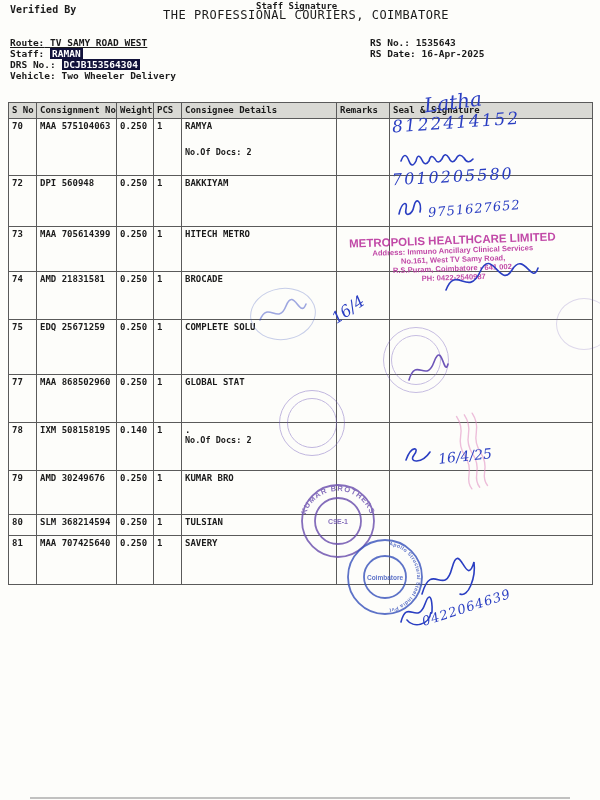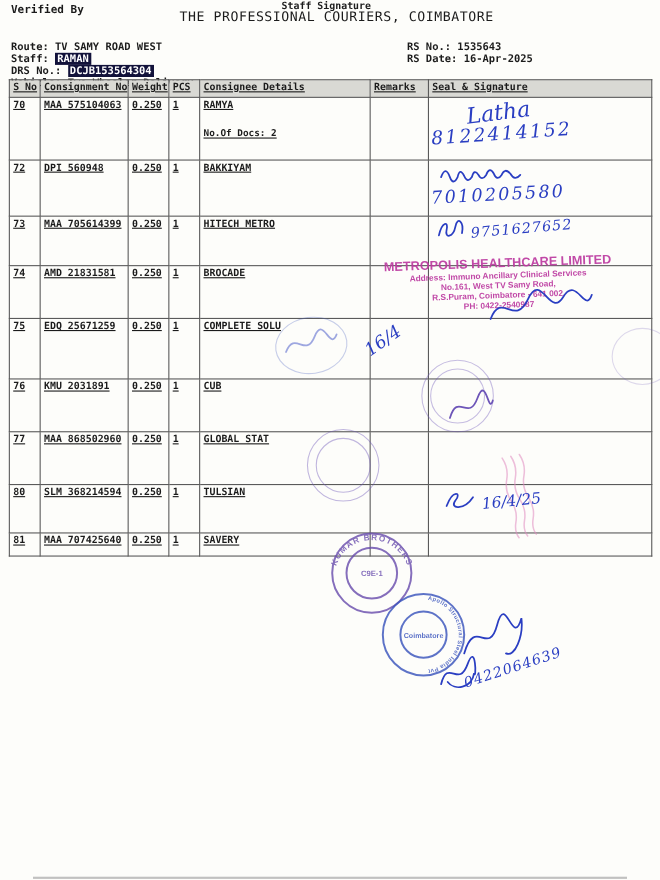--- a/index.html
+++ b/index.html
@@ -6,27 +6,27 @@
   .page{position:relative;width:600px;height:800px;background:#fdfdfa;overflow:hidden;
         font-family:"DejaVu Sans Mono",monospace;color:#1b1b1b;padding-left:12px;}
   .abs{position:absolute;}
 
   
   .verified-by{left:10px;top:4px;font-size:10px;font-weight:bold;}
   .staff-sig{left:256px;top:1px;font-size:9px;font-weight:bold;}
   .company{left:0;right:0;top:8px;text-align:center;font-size:12px;font-weight:normal;letter-spacing:.5px;}
   .subtitle{left:0;right:0;top:22px;text-align:center;font-size:10.5px;font-weight:bold;}
   .meta{font-size:9.5px;font-weight:bold;white-space:nowrap;}
-  .m-route{left:10px;top:37px;}  .m-rsno{left:370px;top:37px;}
+  .m-route{left:10px;top:37px;text-decoration:underline;}  .m-rsno{left:370px;top:37px;}
   .m-staff{left:10px;top:48px;}  .m-rsdate{left:370px;top:48px;}
   .m-drs{left:10px;top:59px;}    .m-vehicle{left:10px;top:70px;}
   .hl{background:#12123a;color:#ffffff;padding:0 2px;}
 
   
-  table.runsheet{position:absolute;left:8px;top:72px;width:584px;border-collapse:collapse;table-layout:fixed;text-decoration:underline;}
+  table.runsheet{position:absolute;left:8px;top:102px;width:584px;border-collapse:collapse;table-layout:fixed;}
   .runsheet th,.runsheet td{border:1px solid #5a5a5a;font-size:9px;font-weight:bold;
         vertical-align:top;padding:2px 3px;overflow:hidden;white-space:nowrap;}
   .runsheet thead th{background:#d9d9d4;text-align:left;height:11px;}
   .runsheet tbody tr:nth-child(1){height:57px}
   .runsheet tbody tr:nth-child(2){height:51px}
   .runsheet tbody tr:nth-child(3){height:45px}
   .runsheet tbody tr:nth-child(4){height:48px}
   .runsheet tbody tr:nth-child(5){height:55px}
   .runsheet tbody tr:nth-child(6){height:48px}
   .runsheet tbody tr:nth-child(7){height:48px}
@@ -182,37 +182,49 @@
         <td>EDQ 25671259</td>
         <td>0.250</td>
         <td>1</td>
         <td>
           <div>COMPLETE SOLU</div>
         </td>
         <td></td>
         <td></td>
       </tr>
       <tr>
-        <td>76</td>
-        <td>KMU 2031891</td>
-        <td>0.250</td>
-        <td>1</td>
-        <td>
-          <div>CUB</div>
-        </td>
-        <td></td>
-        <td></td>
-      </tr>
-      <tr>
         <td>77</td>
         <td>MAA 868502960</td>
         <td>0.250</td>
         <td>1</td>
         <td>
           <div>GLOBAL STAT</div>
+        </td>
+        <td></td>
+        <td></td>
+      </tr>
+      <tr>
+        <td>78</td>
+        <td>IXM 508158195</td>
+        <td>0.140</td>
+        <td>1</td>
+        <td>
+          <div>.</div>
+          <div class="docs">No.Of Docs: 2</div>
+        </td>
+        <td></td>
+        <td></td>
+      </tr>
+      <tr>
+        <td>79</td>
+        <td>AMD 30249676</td>
+        <td>0.250</td>
+        <td>1</td>
+        <td>
+          <div>KUMAR BRO</div>
         </td>
         <td></td>
         <td></td>
       </tr>
       <tr>
         <td>80</td>
         <td>SLM 368214594</td>
         <td>0.250</td>
         <td>1</td>
         <td>

